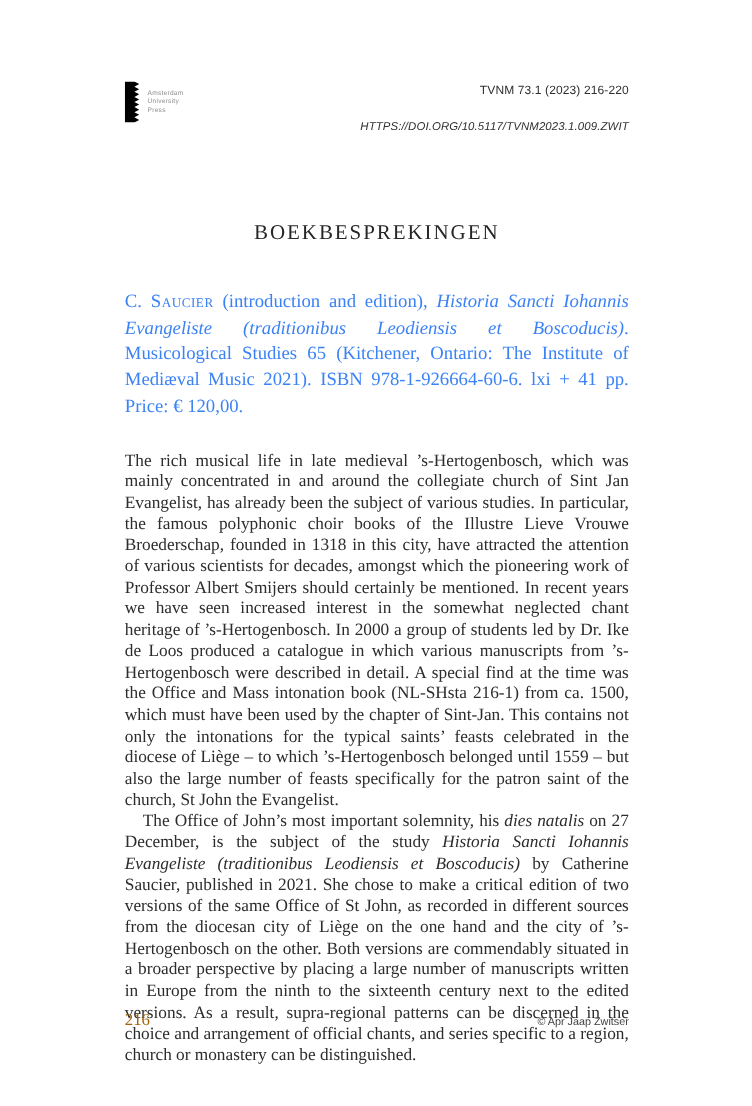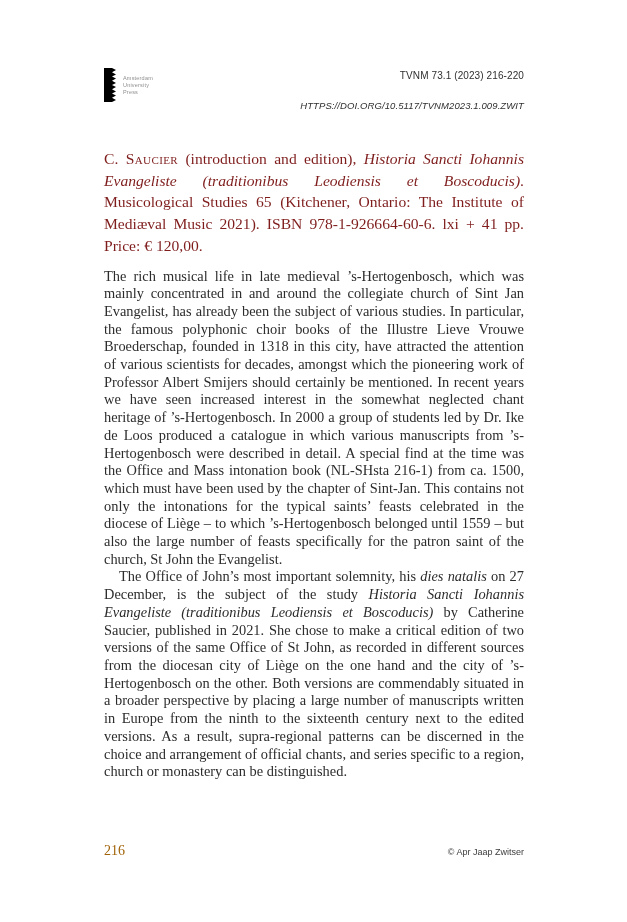--- a/index.html
+++ b/index.html
@@ -48,28 +48,28 @@
     letter-spacing: 1.6px;
     color: #262626;
   }
 
   
   .citation {
     margin: 37px 0 0 0;
     font-size: 15.6px;
     line-height: 21.7px;
     text-align: justify;
-    color: #7f1d1d;
+    color: #3b82f6;
   }
   .sc { font-variant: small-caps; letter-spacing: 0.4px; }
   .it { font-style: italic; }
 
   
   .bodytext {
-    margin-top: 11px;
+    margin-top: 26px;
     font-size: 14.4px;
     line-height: 17.7px;
     text-align: justify;
     color: #2c2c2c;
     hyphens: none;
   }
   .bodytext p { margin: 0; }
   .para-indent { text-indent: 15px; }
 
   
@@ -105,20 +105,21 @@
           <div>University</div>
           <div>Press</div>
         </div>
       </div>
       <div class="header-meta">
         <div class="journal-ref">TVNM 73.1 (2023) 216-220</div>
         <div class="doi">HTTPS://DOI.ORG/10.5117/TVNM2023.1.009.ZWIT</div>
       </div>
     </header>
 
+    <h1 class="title">BOEKBESPREKINGEN</h1>
 
     <p class="citation"><span>C. </span><span class="sc">Saucier</span><span> (introduction and edition), </span><span class="it">Historia Sancti Iohannis Evangeliste (traditionibus Leodiensis et Boscoducis)</span><span>. Musicological Studies 65 (Kitchener, Ontario: The Institute of Mediæval Music 2021). ISBN 978-1-926664-60-6. lxi + 41 pp. Price: € 120,00.</span></p>
 
     <div class="bodytext">
       <p><span>The rich musical life in late medieval ’s-Hertogenbosch, which was mainly concentrated in and around the collegiate church of Sint Jan Evangelist, has already been the subject of various studies. In particular, the famous polyphonic choir books of the Illustre Lieve Vrouwe Broederschap, founded in 1318 in this city, have attracted the attention of various scientists for decades, amongst which the pioneering work of Professor Albert Smijers should certainly be mentioned. In recent years we have seen increased interest in the somewhat neglected chant heritage of ’s-Hertogenbosch. In 2000 a group of students led by Dr. Ike de Loos produced a catalogue in which various manuscripts from ’s-Hertogenbosch were described in detail. A special find at the time was the Office and Mass intonation book (NL-SHsta 216-1) from ca. 1500, which must have been used by the chapter of Sint-Jan. This contains not only the intonations for the typical saints’ feasts celebrated in the diocese of Liège – to which ’s-Hertogenbosch belonged until 1559 – but also the large number of feasts specifically for the patron saint of the church, St John the Evangelist.</span></p>
       <p class="para-indent"><span>The Office of John’s most important solemnity, his </span><span class="it">dies natalis</span><span> on 27 December, is the subject of the study </span><span class="it">Historia Sancti Iohannis Evangeliste (traditionibus Leodiensis et Boscoducis)</span><span> by Catherine Saucier, published in 2021. She chose to make a critical edition of two versions of the same Office of St John, as recorded in different sources from the diocesan city of Liège on the one hand and the city of ’s-Hertogenbosch on the other. Both versions are commendably situated in a broader perspective by placing a large number of manuscripts written in Europe from the ninth to the sixteenth century next to the edited versions. As a result, supra-regional patterns can be discerned in the choice and arrangement of official chants, and series specific to a region, church or monastery can be distinguished.</span></p>
     </div>
 
   </div>
 

